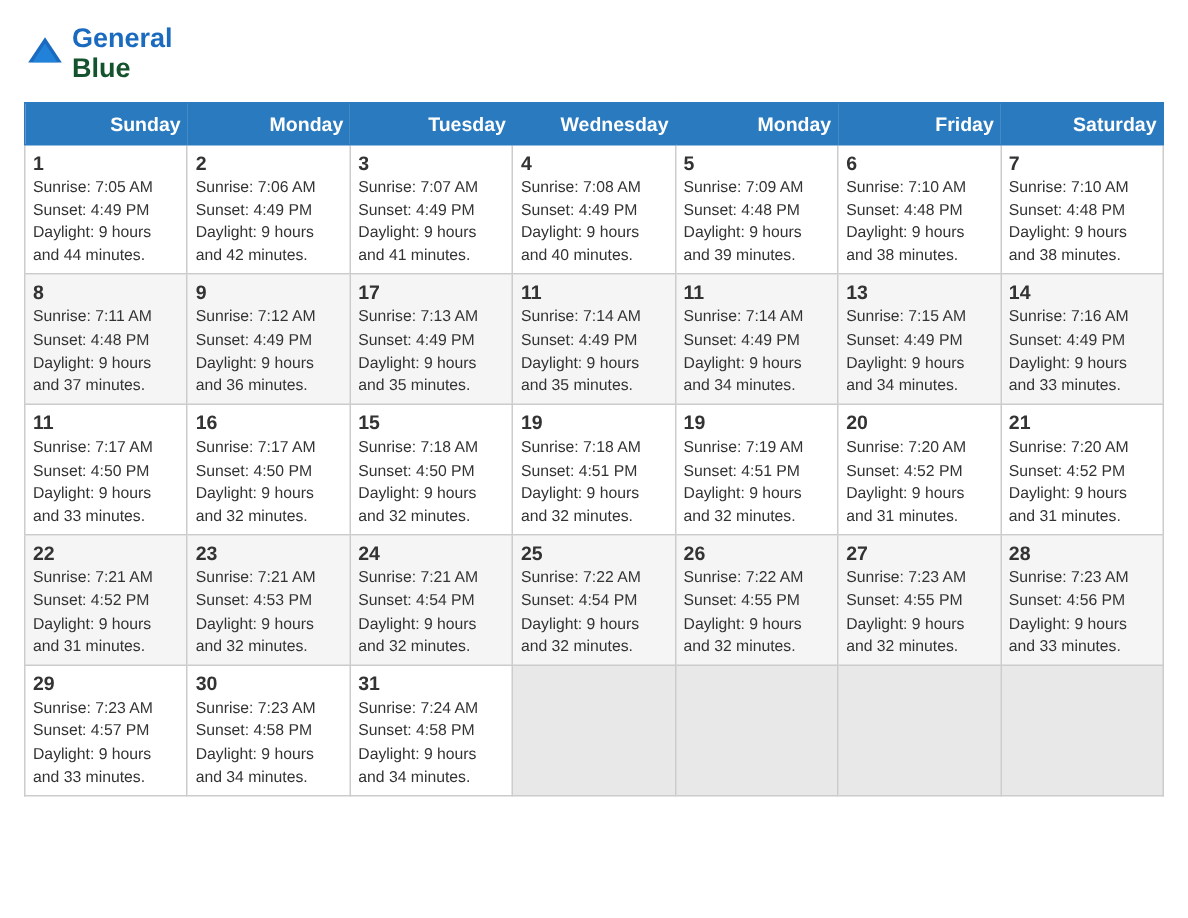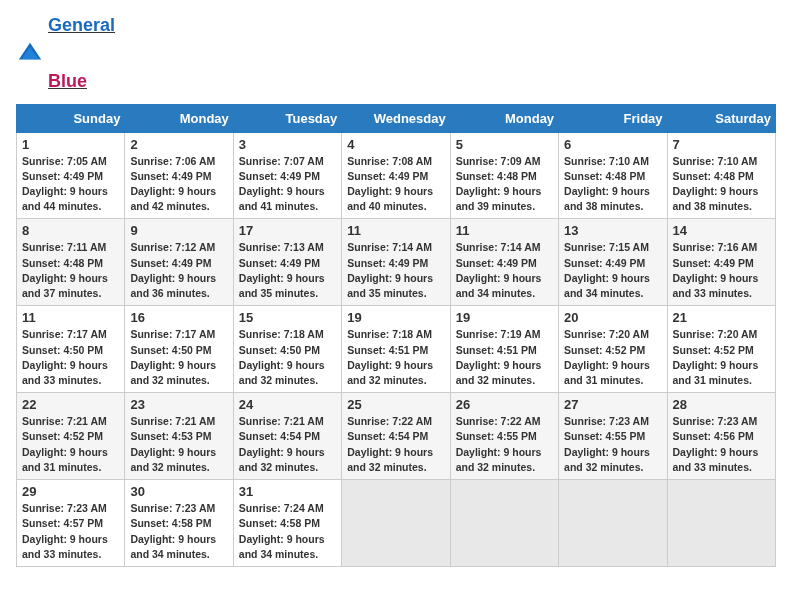--- a/index.html
+++ b/index.html
@@ -18,21 +18,20 @@
     }
     .logo {
       display: flex;
       align-items: center;
     }
     .logo-text {
       font-size: 18px;
       font-weight: bold;
       color: #333;
       line-height: 1.1;
-      text-decoration: underline;
     }
     .logo-text span {
       color: #1a6bbf;
     }
     .logo-icon {
       width: 28px;
       height: 28px;
       margin-right: 4px;
     }
     .title-block {
@@ -72,38 +71,37 @@
     tr:nth-child(even) td {
       background: #f5f5f5;
     }
     .day-num {
       font-size: 13px;
       font-weight: bold;
       margin-bottom: 2px;
     }
     .day-info {
       line-height: 1.45;
-      font-weight: bold;
     }
     td.empty {
       background: #e8e8e8 !important;
     }
   </style>
 </head>
 <body>
 
 <div class="header">
   <div class="logo">
     <svg class="logo-icon" viewBox="0 0 40 40">
       <polygon points="20,4 36,28 4,28" fill="#1a6bbf"></polygon>
       <polygon points="20,10 32,28 8,28" fill="#2a9af3" opacity="0.5"></polygon>
     </svg>
     <div class="logo-text">
       <div><span>General</span></div>
-      <div style="color:#be185d;margin-top:36px;">Blue</div>
+      <div style="color:#14532d;">Blue</div>
     </div>
   </div>
   <div class="title-block">
     <div class="month-title"></div>
     <div class="location"></div>
   </div>
 </div>
 
 <table>
   <thead>

